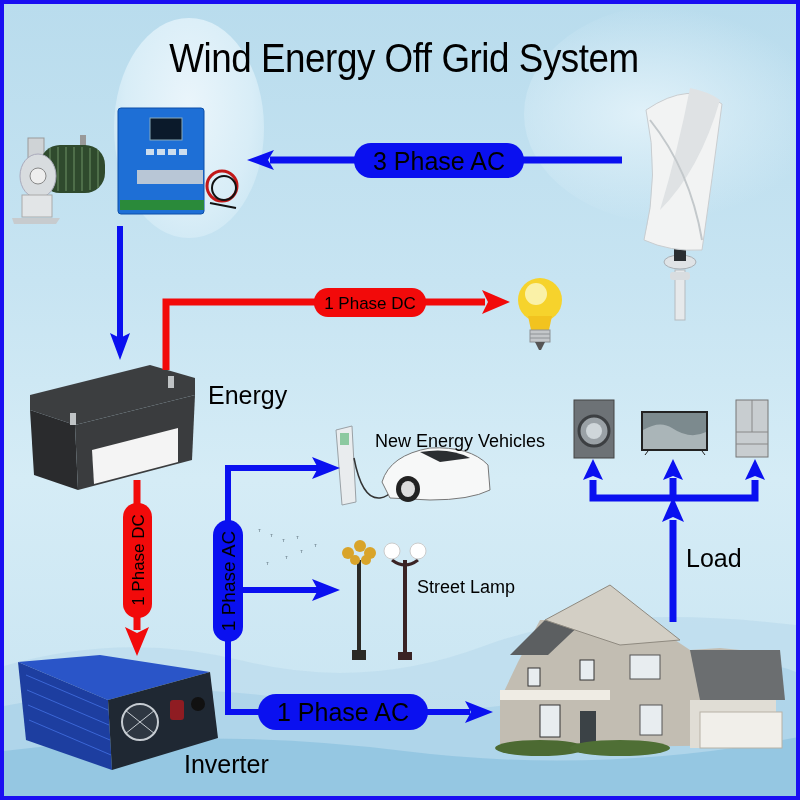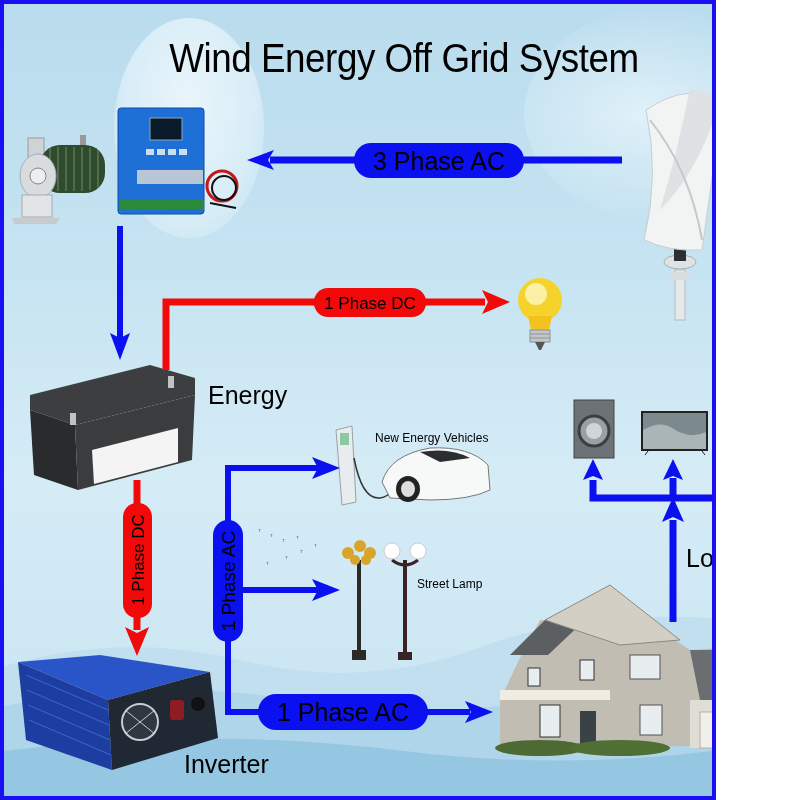--- a/index.html
+++ b/index.html
@@ -1,28 +1,28 @@
 <!DOCTYPE html>
 <html><head>
 <meta charset="utf-8">
 <style>
   html,body{margin:0;padding:0;}
   body{width:800px;height:800px;overflow:hidden;font-family:"DejaVu Sans",sans-serif;}
-  #frame{position:relative;width:716px;height:800px;box-sizing:border-box;border:4px solid #1a0ef2;
+  #frame{position:relative;width:800px;height:800px;box-sizing:border-box;border:4px solid #1a0ef2;
     background:linear-gradient(180deg,#b9dced 0%,#c7e4f2 35%,#d5ecf6 60%,#c6e3f1 100%);overflow:hidden;}
   .moon{position:absolute;left:110px;top:14px;width:150px;height:220px;border-radius:50%;
     background:radial-gradient(ellipse at 50% 40%,#eaf5fb 0%,#d8edf7 60%,rgba(216,237,247,0) 100%);}
   .moon2{position:absolute;left:520px;top:0;width:300px;height:220px;border-radius:50%;
     background:radial-gradient(ellipse at 40% 50%,#e0f1f9 0%,rgba(224,241,249,0) 70%);}
   .hills{position:absolute;left:0;bottom:0;width:800px;height:260px;}
   .title{position:absolute;left:0;top:32px;width:800px;text-align:center;font-family:"Liberation Sans",sans-serif;
     font-size:40px;font-weight:normal;color:#000;letter-spacing:-0.5px;transform:scaleX(0.92);}
   .lbl{position:absolute;font-family:"Liberation Sans",sans-serif;color:#000;white-space:nowrap;}
   .lbl-big{font-size:25px;}
-  .lbl-small{font-size:12px;}
+  .lbl-small{font-size:18px;}
   svg.overlay{position:absolute;left:0;top:0;}
   .pill-text{font-family:"Liberation Sans",sans-serif;fill:#000;}
 </style>
 </head>
 <body>
 
 <div id="frame">
   <div class="moon"></div>
   <div class="moon2"></div>
 

